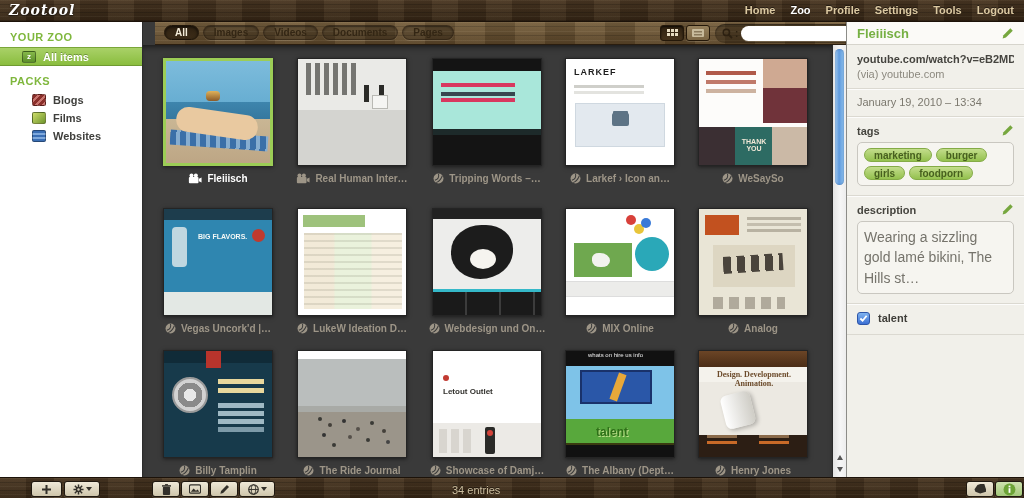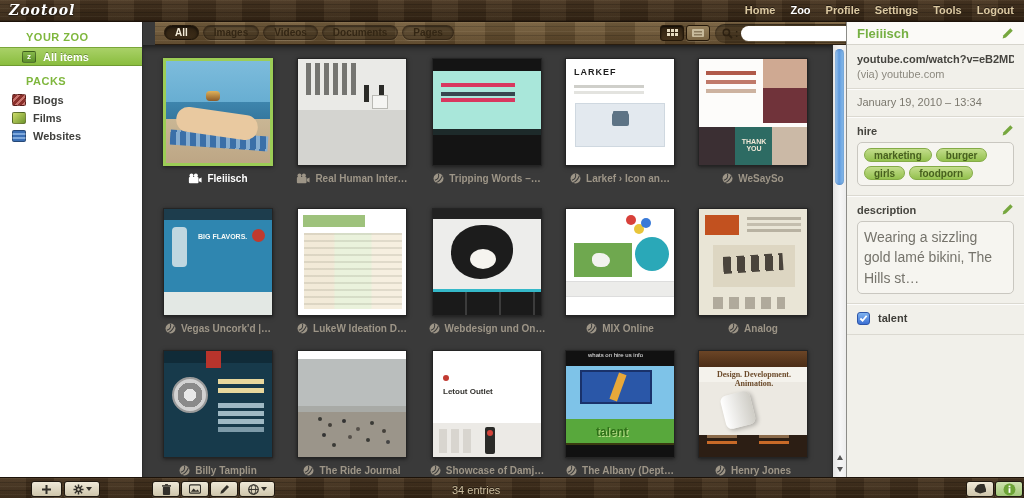--- a/index.html
+++ b/index.html
@@ -39,22 +39,22 @@
   .vbtn{width:24px;height:16px;border-radius:3px;border:1px solid #241809;display:flex;align-items:center;justify-content:center;}
   .vbtn.grid-on{background:linear-gradient(#2e2110,#46331b);box-shadow:inset 0 1px 2px rgba(0,0,0,.7);}
   .vbtn.list-off{background:linear-gradient(#96815d,#7a6543);box-shadow:0 1px 0 rgba(255,245,220,.15);}
   #searchwrap{position:absolute;left:560px;top:2px;width:142px;height:19px;border-radius:10px;
         background:rgba(30,20,8,.35);box-shadow:inset 0 1px 2px rgba(0,0,0,.5);display:flex;align-items:center;padding:0 3px 0 7px;}
   #searchwrap .colon{color:#2c2011;font-size:10px;font-weight:bold;margin:0 3px 0 2px;}
   #searchinput{width:112px;height:15px;border:none;border-radius:8px;background:#fff;outline:none;font-size:10px;padding:0 7px;box-shadow:0 1px 0 rgba(255,245,220,.2);}
 
   
   #sidebar{position:absolute;left:0;top:22px;width:143px;height:455px;background:#fff;z-index:5;border-right:1px solid #2c2c2c;}
-  .side-h{margin:9px 0 4px 26px;font-size:11px;font-weight:bold;color:#7fb73d;letter-spacing:.5px;}
-  .side-row{height:18px;display:flex;align-items:center;gap:7px;padding-left:12px;cursor:pointer;}
+  .side-h{margin:9px 0 4px 10px;font-size:11px;font-weight:bold;color:#7fb73d;letter-spacing:.5px;}
+  .side-row{height:18px;display:flex;align-items:center;gap:7px;padding-left:32px;cursor:pointer;}
   .side-row .lbl{font-size:11px;font-weight:bold;color:#3f3f3c;}
   .side-row.selected{height:19px;padding-left:22px;margin:2px 0 3px;
      background:linear-gradient(#a9d168,#8abd3e);border-top:1px solid #7aa638;border-bottom:1px solid #6f9a31;}
   .side-row.selected .lbl{color:#fff;text-shadow:0 -1px 0 rgba(60,90,20,.5);}
   .picon{width:14px;height:12px;border-radius:2px;border:1px solid rgba(0,0,0,.35);flex:0 0 auto;}
   .picon.zoo{background:linear-gradient(#86b94a,#5c8f2a);display:flex;align-items:center;justify-content:center;color:#fff;font-size:8px;font-weight:bold;line-height:1;}
   .picon.blogs{background:repeating-linear-gradient(135deg,#8a2f2a 0 3px,#c8746e 3px 5px);}
   .picon.films{background:linear-gradient(135deg,#cddc6a,#6f962e);}
   .picon.websites{background:repeating-linear-gradient(180deg,#3b6fb5 0 2px,#7fa9dc 2px 4px);}
 
@@ -535,21 +535,21 @@
     </div>
     <div class="prow">
       <div id="purl">youtube.com/watch?v=eB2MDYzx5O…</div>
       <div id="pvia">(via) youtube.com</div>
     </div>
     <div class="prow pdiv">
       <div id="pdate">January 19, 2010 – 13:34</div>
     </div>
     <div class="prow pdiv">
       <div class="sechead">
-        <span class="h">hire</span>
+        <span class="h">tags</span>
         <svg class="pencil" width="13" height="13" viewBox="0 0 16 16">
             <path d="M11.5 1.5 L14.5 4.5 L6 13 L2 14 L3 10 Z" fill="#76a73e"></path>
           </svg>
       </div>
       <div class="pbox" id="tagbox">
         <span class="tag">marketing</span>
         <span class="tag">burger</span>
         <span class="tag">girls</span>
         <span class="tag">foodporn</span>
       </div>

